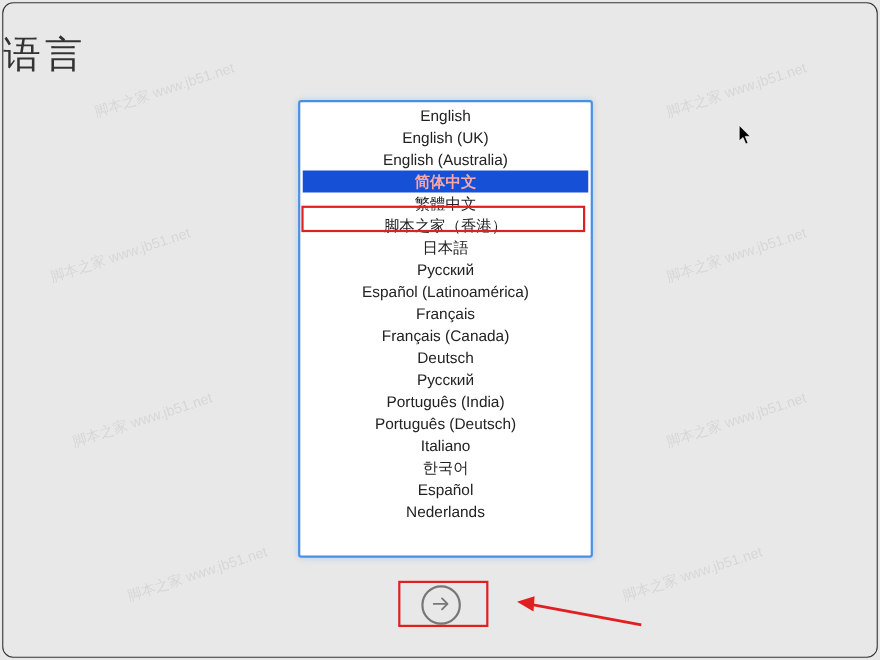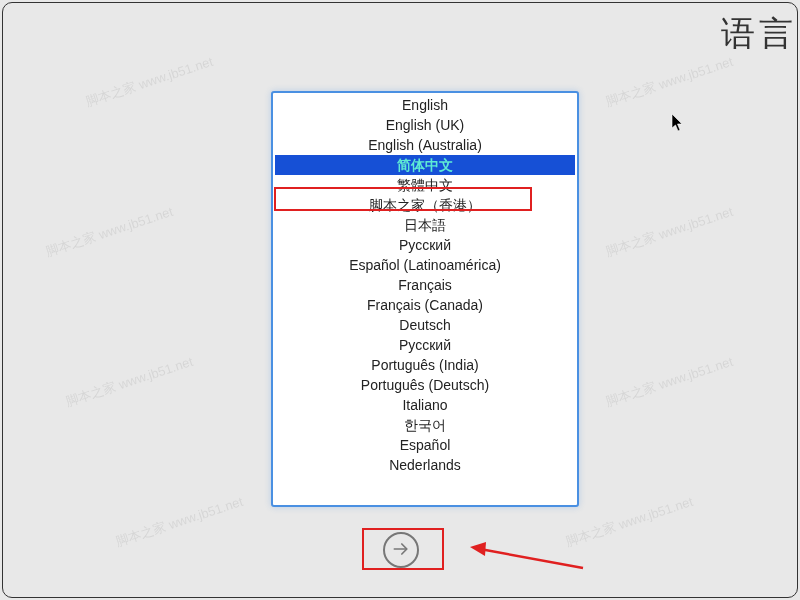--- a/index.html
+++ b/index.html
@@ -12,32 +12,32 @@
       overflow: hidden;
     }
     .window {
       position: absolute;
       top: 2px; left: 2px; right: 2px; bottom: 2px;
       border: 1px solid #333;
       border-radius: 10px;
       background: #e8e8e8;
     }
     .title {
-      text-align: right;
+      text-align: left;
       font-size: 34px;
       font-weight: 300;
       color: #333;
-      margin-top: 8px;
+      margin-top: 24px;
       letter-spacing: 4px;
     }
     .listbox-wrap {
       position: absolute;
       top: 88px;
       left: 268px;
-      width: 308px;
+      width: 268px;
       height: 416px;
       border: 2px solid #4a90e2;
       background: #fff;
       border-radius: 3px;
       box-shadow: 0 0 6px rgba(74,144,226,0.3);
       padding: 2px;
     }
     .listbox {
       width: 100%;
       height: 100%;
@@ -50,21 +50,21 @@
       text-align: center;
       font-size: 14px;
       line-height: 20px;
       color: #222;
       cursor: default;
       padding: 0 4px;
       white-space: nowrap;
     }
     .lang-item.selected {
       background: #1650d6;
-      color: #5eead4;
+      color: #fca5a5;
       font-weight: 600;
     }
     .highlight-row {
       position: absolute;
       border: 2px solid #e02020;
       pointer-events: none;
     }
     .hl-selected {
       top: 184px; left: 271px; width: 258px; height: 24px;
     }

